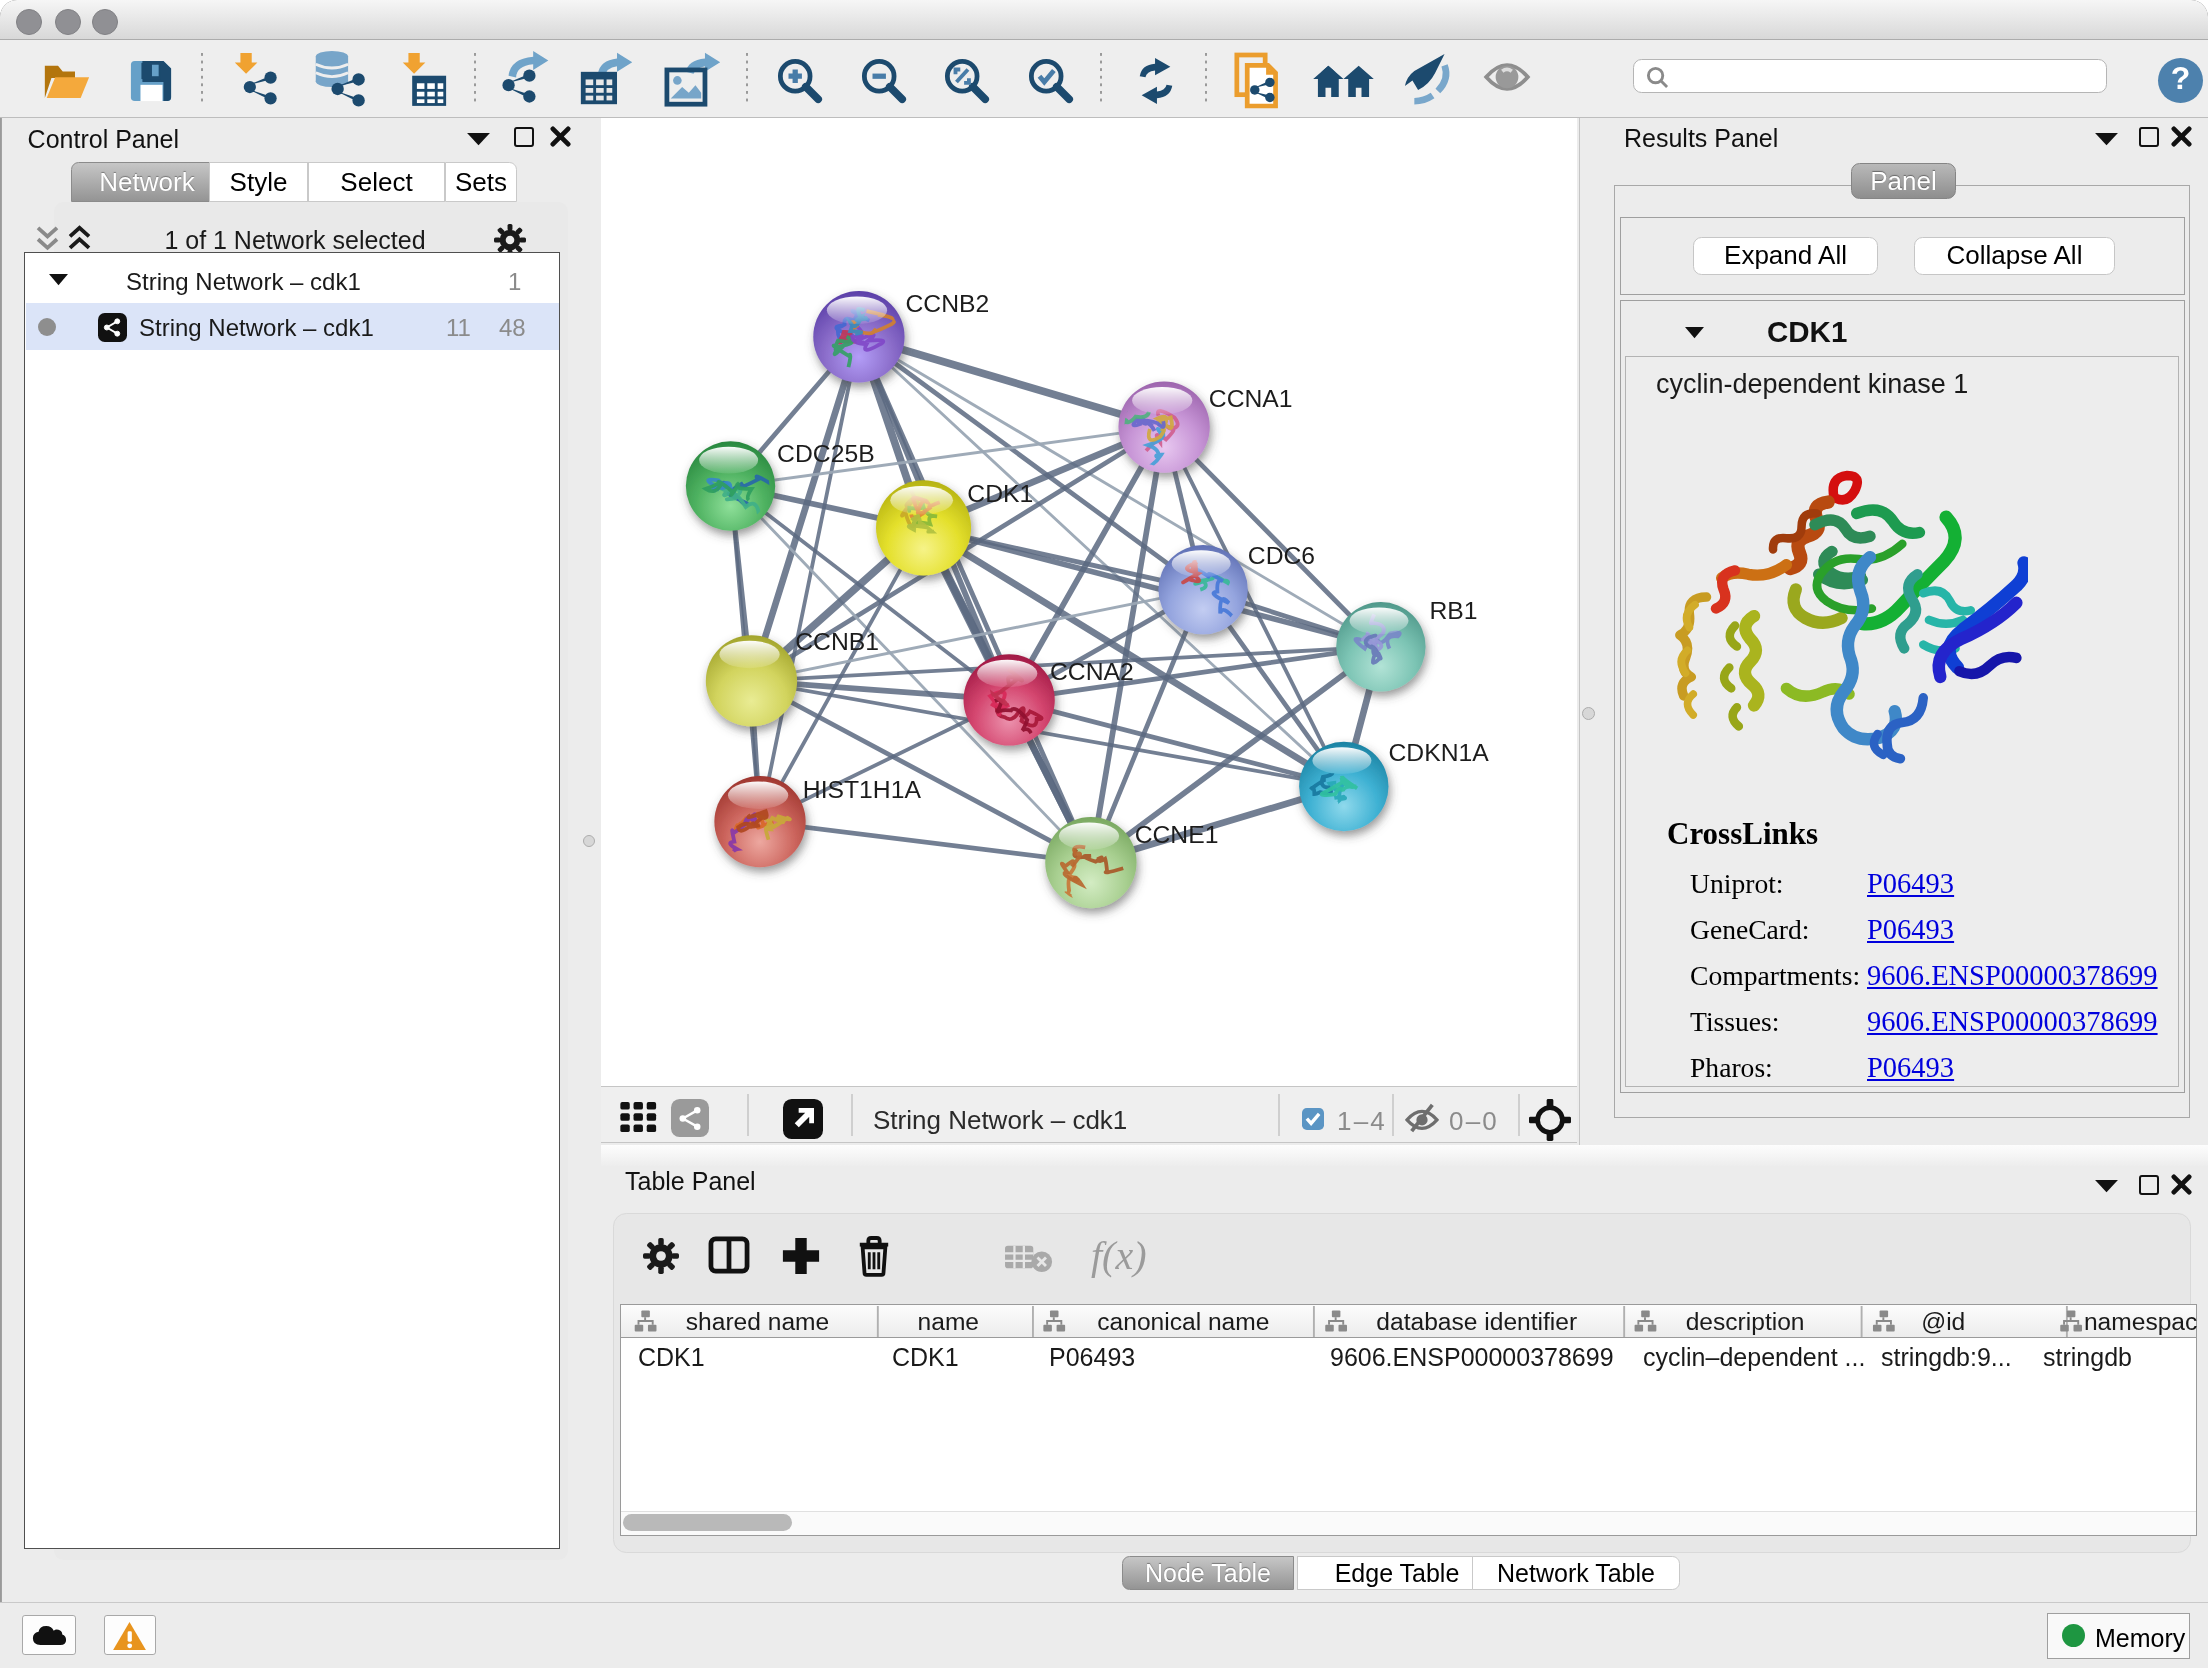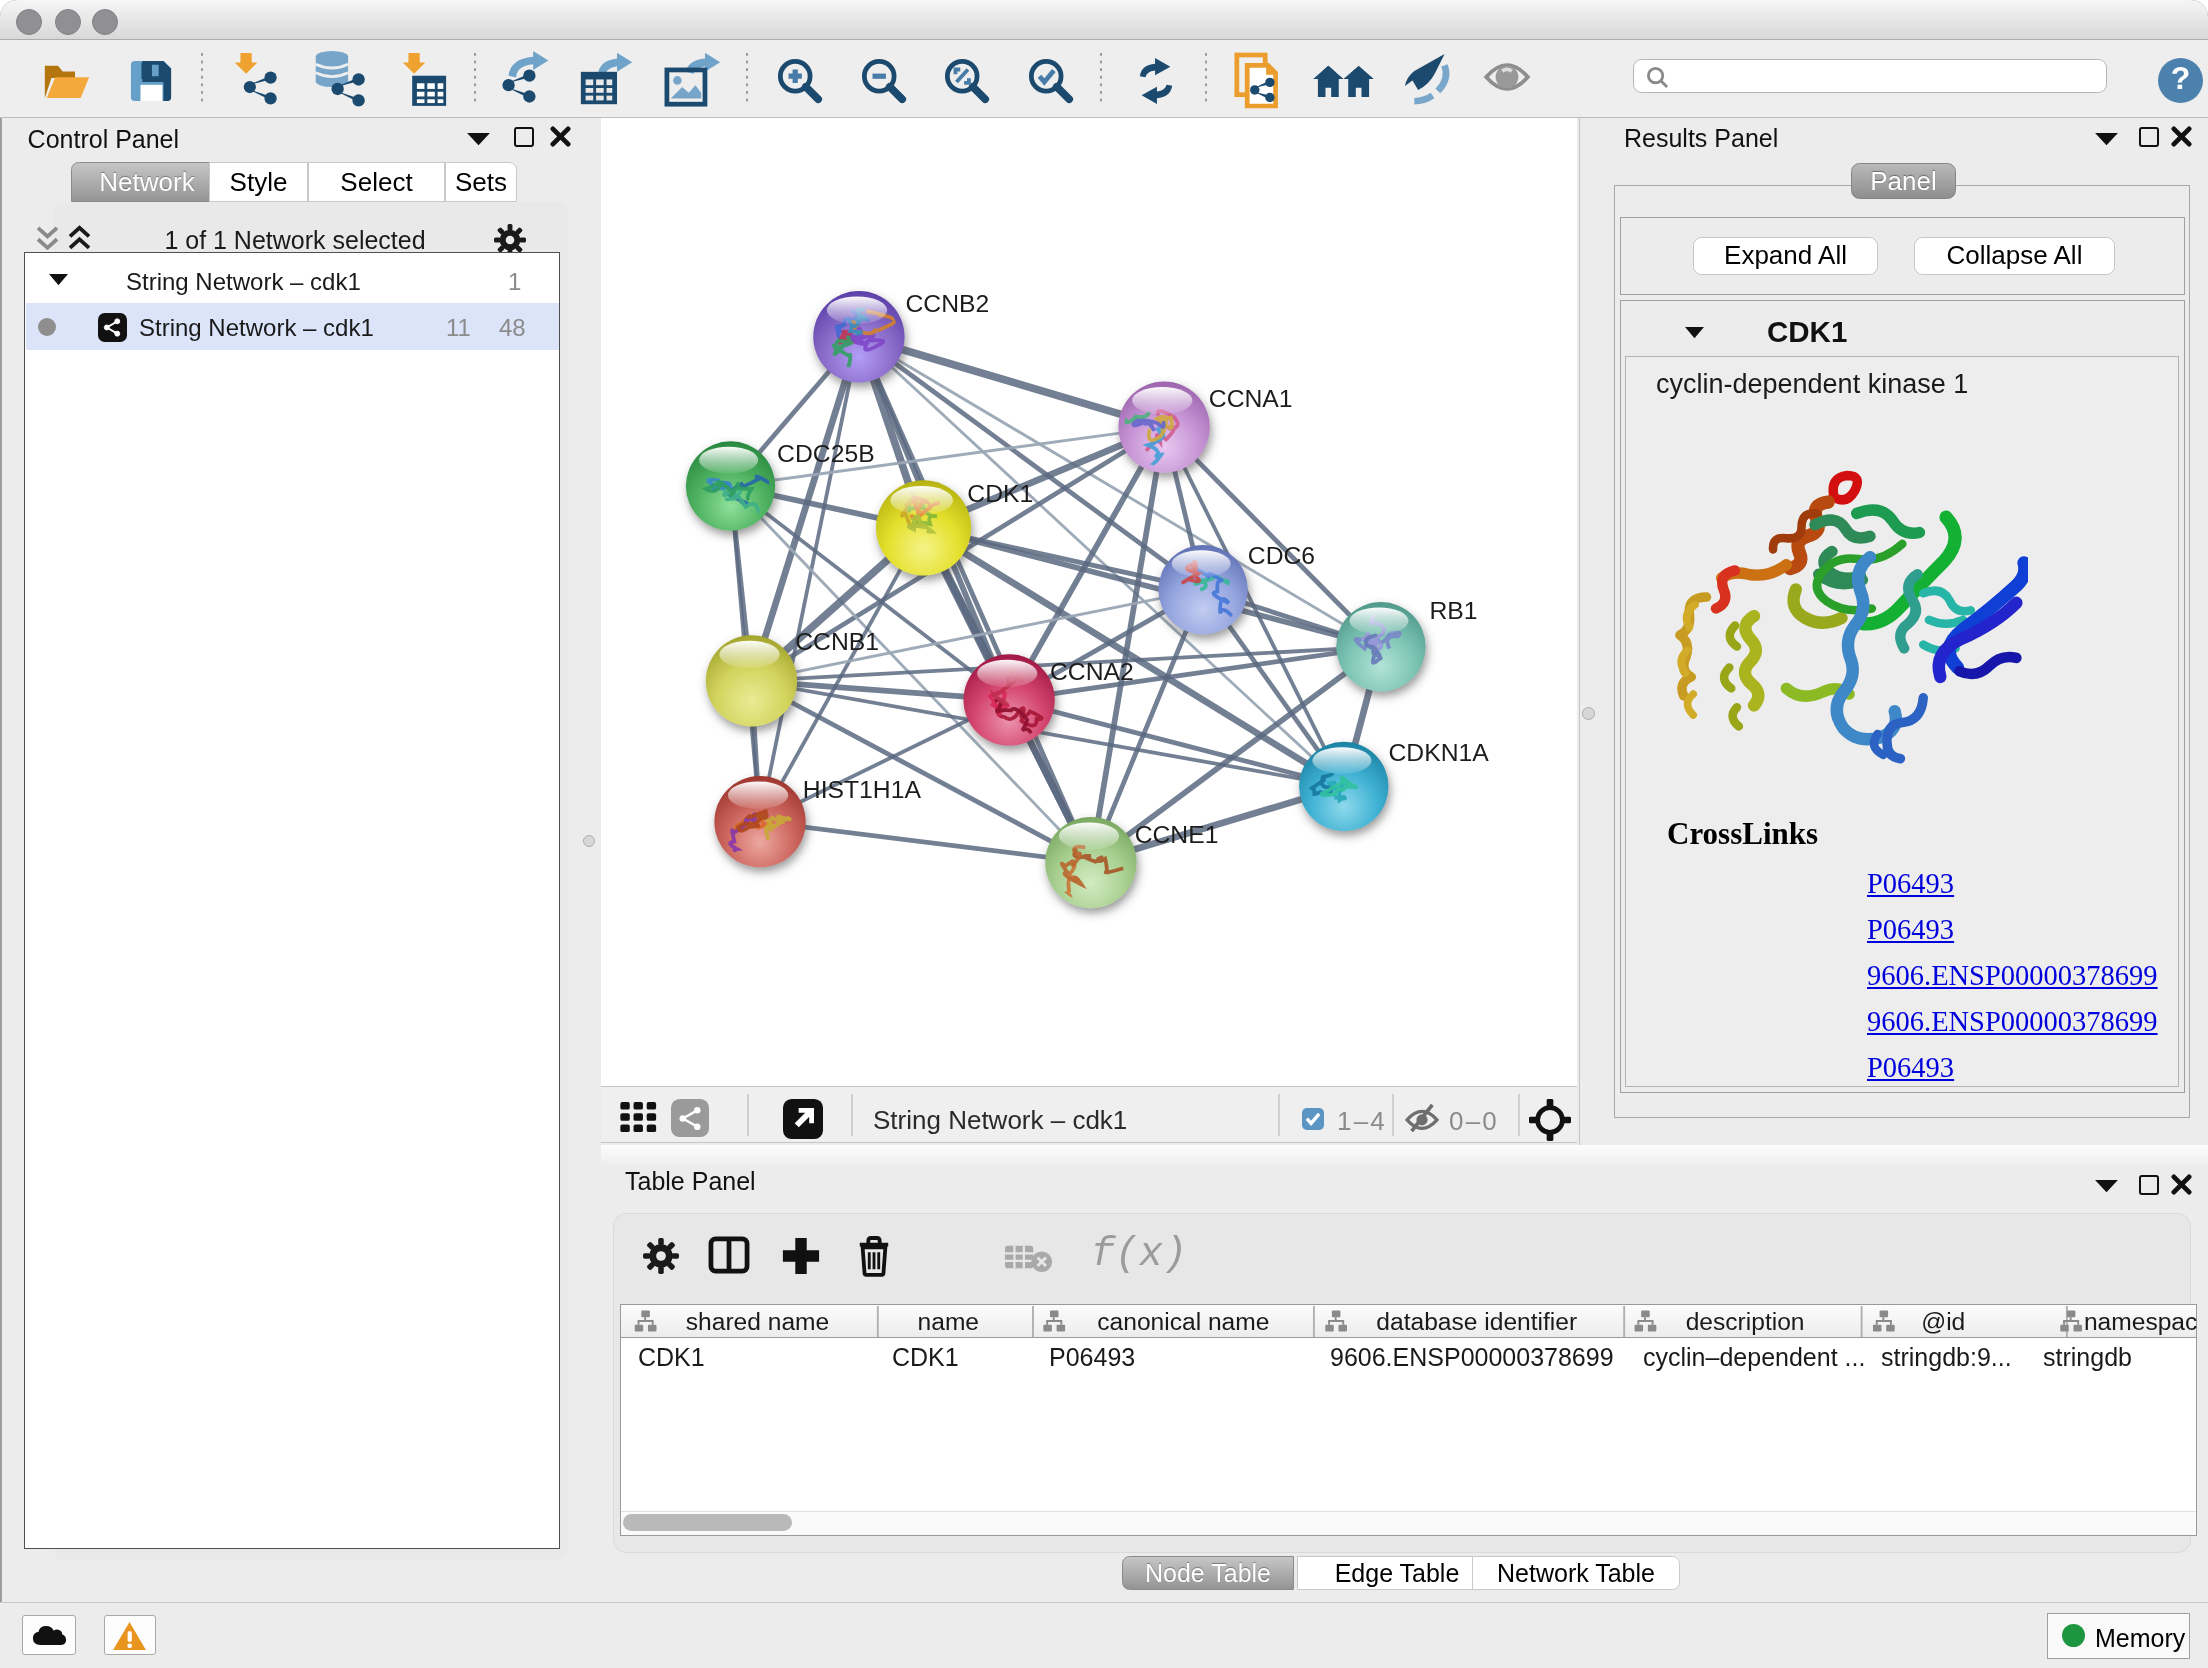--- a/index.html
+++ b/index.html
@@ -607,20 +607,21 @@
 <path d="M206 98 q-18 14 -10 36 q8 20 -6 36 q-12 16 -4 36 q6 18 -8 34 q-14 18 0 38 q14 16 38 10 q22 -8 16 -28" stroke="#3f88c8" stroke-width="13"></path>
 <path d="M262 136 q20 -8 28 8 q6 14 22 10 M268 164 q18 8 36 0 M262 190 q16 10 34 4" stroke="#27b5a8" stroke-width="9"></path>
 <path d="M298 214 q-20 -20 6 -40 q30 -22 56 -46 q12 -12 8 -24" stroke="#0f3fd4" stroke-width="14"></path>
 <path d="M280 224 q-8 -26 22 -40 q36 -16 58 -38" stroke="#2424cc" stroke-width="13"></path>
 <path d="M300 218 q18 8 32 -6 q12 -12 28 -8" stroke="#1616aa" stroke-width="11"></path>
 <path d="M262 246 q-2 24 -22 26 q-18 2 -16 22 q0 14 14 16" stroke="#2b62c4" stroke-width="10"></path>
 <path d="M214 284 q-10 14 6 22" stroke="#2b62c4" stroke-width="9"></path>
 </g>
 </svg>
 <div style="position:absolute;left:1667px;top:816px;font-family:'Liberation Serif',serif;font-size:31px;font-weight:bold;color:#000">CrossLinks</div>
+<div style="position:absolute;left:1690px;top:861px;font-family:'Liberation Serif',serif;font-size:27.6px;color:#000;line-height:46px">Uniprot:<br>GeneCard:<br>Compartments:<br>Tissues:<br>Pharos:</div>
 <div style="position:absolute;left:1867px;top:861px;font-family:'Liberation Serif',serif;font-size:28.5px;color:#0000dd;line-height:46px;text-decoration:underline">P06493<br>P06493<br>9606.ENSP00000378699<br>9606.ENSP00000378699<br>P06493</div>
 <div class="abs" style="left:1582px;top:707px;width:13.3px;height:13.3px;border-radius:50%;background:#d7d7d7;border:1px solid #ababab"></div>
 
 <div class="abs" style="left:601px;top:1145px;width:1607px;height:457px;background:#ececec"></div>
 <div class="abs" style="left:601px;top:1145px;width:1607px;height:21px;background:linear-gradient(#fdfdfd,#ededed)"></div>
 <div class="abs" style="left:625px;top:1167px;font-size:25px;color:#111">Table Panel</div>
 <svg class="abs" style="left:2094px;top:1179px" width="25" height="14.3" viewBox="0 0 26 15">
       <path d="M1 1 L25 1 L13 14 Z" fill="#111"></path>
     </svg>
 <div class="abs" style="left:2139px;top:1175px;width:20px;height:20px;border:2.9px solid #111;border-radius:2.9px"></div>
@@ -659,21 +660,21 @@
       <path d="M14 18 L14 36 M19 18 L19 36 M24 18 L24 36" stroke="#111" stroke-width="3"></path>
     </svg>
 <svg class="abs" style="left:1005px;top:1242px" width="49" height="32" viewBox="0 0 52 34">
       <g fill="#a9a9a9">
         <rect x="0" y="4" width="30" height="24" rx="3"></rect>
         <path d="M0 12 L30 12 M0 20 L30 20 M10 4 L10 28 M20 4 L20 28" stroke="#e7e7e7" stroke-width="2.4"></path>
         <circle cx="39" cy="21" r="11"></circle>
       </g>
       <path d="M34.5 16.5 L43.5 25.5 M43.5 16.5 L34.5 25.5" stroke="#e7e7e7" stroke-width="3"></path>
     </svg>
-<div class="abs" style="left:1091px;top:1232px;font-size:40px;color:#9b9b9b;font-style:italic;font-family:Liberation Mono, monospace">f(x)</div>
+<div class="abs" style="left:1091px;top:1232px;font-size:40px;color:#9b9b9b;font-style:italic;font-family:Liberation Serif, serif">f(x)</div>
 <div class="abs" style="left:620px;top:1304px;width:1577px;height:232px;background:#fff;border:1px solid #9a9a9a"></div>
 <div class="abs" style="left:620px;top:1304px;width:1577px;height:34px;background:linear-gradient(#fcfcfc,#ececec);border:1px solid #9a9a9a"></div>
 <svg class="abs" style="left:620px;top:1304px" width="1577" height="35" viewBox="0 0 1658 37">
 <g stroke="#b0b0b0" stroke-width="2">
         <path d="M268 2 L268 35 M432 2 L432 35 M729 2 L729 35 M1057 2 L1057 35 M1308 2 L1308 35 M1525 2 L1525 35"></path>
       </g>
 <g fill="#8a8a8a">
 <g transform="translate(11,7)">
           <rect x="7" y="0" width="9" height="7" rx="1"></rect>
           <rect x="0" y="15" width="9" height="7" rx="1"></rect>

